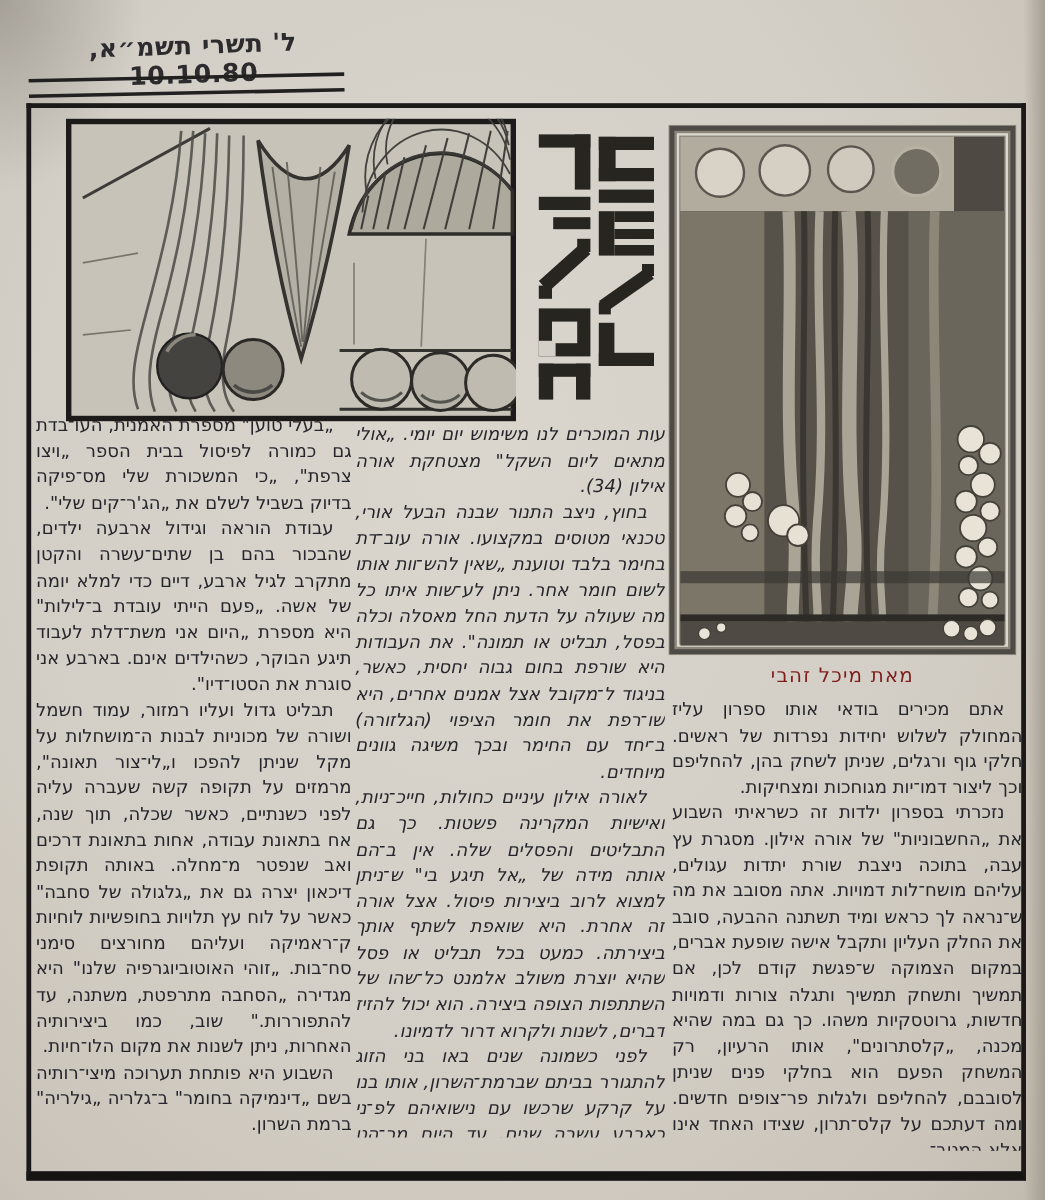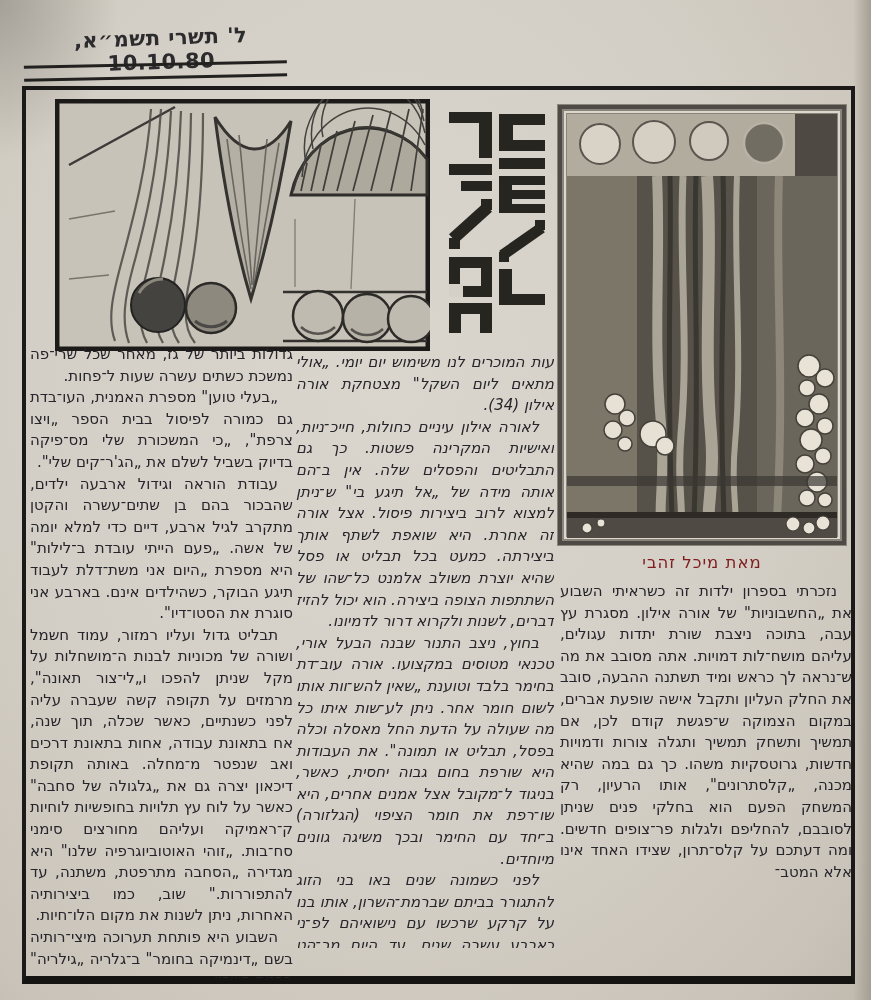--- a/index.html
+++ b/index.html
@@ -229,29 +229,29 @@
         <circle cx="266" cy="419" r="7"></circle>
     <circle cx="30" cy="424" r="5"></circle>
         <circle cx="44" cy="419" r="4"></circle>
   </g>
 </svg>
 </div>
 
 <div class="byline">מאת מיכל זהבי</div>
 
 <div class="col col-1">
+  <p>אתם מכירים בודאי אותו ספרון עליז המחולק לשלוש יחידות נפרדות של ראשים. חלקי גוף ורגלים, שניתן לשחק בהן, להחליפם וכך ליצור דמו־יות מגוחכות ומצחיקות.</p>
   <p>נזכרתי בספרון ילדות זה כשראיתי השבוע את „החשבוניות" של אורה אילון. מסגרת עץ עבה, בתוכה ניצבת שורת יתדות עגולים, עליהם מושח־לות דמויות. אתה מסובב את מה ש־נראה לך כראש ומיד תשתנה ההבעה, סובב את החלק העליון ותקבל אישה שופעת אברים, במקום הצמוקה ש־פגשת קודם לכן, אם תמשיך ותשחק תמשיך ותגלה צורות ודמויות חדשות, גרוטסקיות משהו. כך גם במה שהיא מכנה, „קלסתרונים", אותו הרעיון, רק המשחק הפעם הוא בחלקי פנים שניתן לסובבם, להחליפם ולגלות פר־צופים חדשים. ומה דעתכם על קלס־תרון, שצידו האחד אינו אלא המטב־</p>
 </div>
 
 <div class="col col-2">
   <p class="cont">עות המוכרים לנו משימוש יום יומי. „אולי מתאים ליום השקל" מצטחקת אורה אילון (34).</p>
+  <p>בחוץ, ניצב התנור שבנה הבעל אורי, טכנאי מטוסים במקצועו. אורה עוב־דת בחימר בלבד וטוענת „שאין להש־וות אותו לשום חומר אחר. ניתן לע־שות איתו כל מה שעולה על הדעת החל מאסלה וכלה בפסל, תבליט או תמונה". את העבודות היא שורפת בחום גבוה יחסית, כאשר, בניגוד ל־מקובל אצל אמנים אחרים, היא שו־רפת את חומר הציפוי (הגלזורה) ב־יחד עם החימר ובכך משיגה גוונים מיוחדים.</p>
   <p>לאורה אילון עיניים כחולות, חייכ־ניות, ואישיות המקרינה פשטות. כך גם התבליטים והפסלים שלה. אין ב־הם אותה מידה של „אל תיגע בי" ש־ניתן למצוא לרוב ביצירות פיסול. אצל אורה זה אחרת. היא שואפת לשתף אותך ביצירתה. כמעט בכל תבליט או פסל שהיא יוצרת משולב אלמנט כל־שהו של השתתפות הצופה ביצירה. הוא יכול להזיז דברים, לשנות ולקרוא דרור לדמיונו.</p>
-  <p>בחוץ, ניצב התנור שבנה הבעל אורי, טכנאי מטוסים במקצועו. אורה עוב־דת בחימר בלבד וטוענת „שאין להש־וות אותו לשום חומר אחר. ניתן לע־שות איתו כל מה שעולה על הדעת החל מאסלה וכלה בפסל, תבליט או תמונה". את העבודות היא שורפת בחום גבוה יחסית, כאשר, בניגוד ל־מקובל אצל אמנים אחרים, היא שו־רפת את חומר הציפוי (הגלזורה) ב־יחד עם החימר ובכך משיגה גוונים מיוחדים.</p>
   <p>לפני כשמונה שנים באו בני הזוג להתגורר בביתם שברמת־השרון, אותו בנו על קרקע שרכשו עם נישואיהם לפ־ני כארבע עשרה שנים. עד היום מר־הט הבית בריהוט „יד שניה" שרכשו עם כניסתם לביתם. „דבר ראשון ש־השקענו בו היה התנור" מספרת או־רה. הפיסול הקראמי כרוך בהוצאות גדולות. התנור בלבד „אוכל" כמויות</p>
 </div>
 
 <div class="col col-3">
-  <p class="cont">גדולות ביותר של גז, מאחר שכל שרי־פה נמשכת כשתים עשרה שעות ל־פחות.</p>
   <p>„בעלי טוען" מספרת האמנית, העו־בדת גם כמורה לפיסול בבית הספר „ויצו צרפת", „כי המשכורת שלי מס־פיקה בדיוק בשביל לשלם את „הג'ר־קים שלי".</p>
   <p>עבודת הוראה וגידול ארבעה ילדים, שהבכור בהם בן שתים־עשרה והקטן מתקרב לגיל ארבע, דיים כדי למלא יומה של אשה. „פעם הייתי עובדת ב־לילות" היא מספרת „היום אני משת־דלת לעבוד תיגע הבוקר, כשהילדים אינם. בארבע אני סוגרת את הסטו־דיו".</p>
   <p>תבליט גדול ועליו רמזור, עמוד חשמל ושורה של מכוניות לבנות ה־מושחלות על מקל שניתן להפכו ו„לי־צור תאונה", מרמזים על תקופה קשה שעברה עליה לפני כשנתיים, כאשר שכלה, תוך שנה, אח בתאונת עבודה, אחות בתאונת דרכים ואב שנפטר מ־מחלה. באותה תקופת דיכאון יצרה גם את „גלגולה של סחבה" כאשר על לוח עץ תלויות בחופשיות לוחיות ק־ראמיקה ועליהם מחורצים סימני סח־בות. „זוהי האוטוביוגרפיה שלנו" היא מגדירה „הסחבה מתרפטת, משתנה, עד להתפוררות." שוב, כמו ביצירותיה האחרות, ניתן לשנות את מקום הלו־חיות.</p>
   <p>השבוע היא פותחת תערוכה מיצי־רותיה בשם „דינמיקה בחומר" ב־גלריה „גילריה" ברמת השרון.</p>
 </div>
 
 </body></html>

